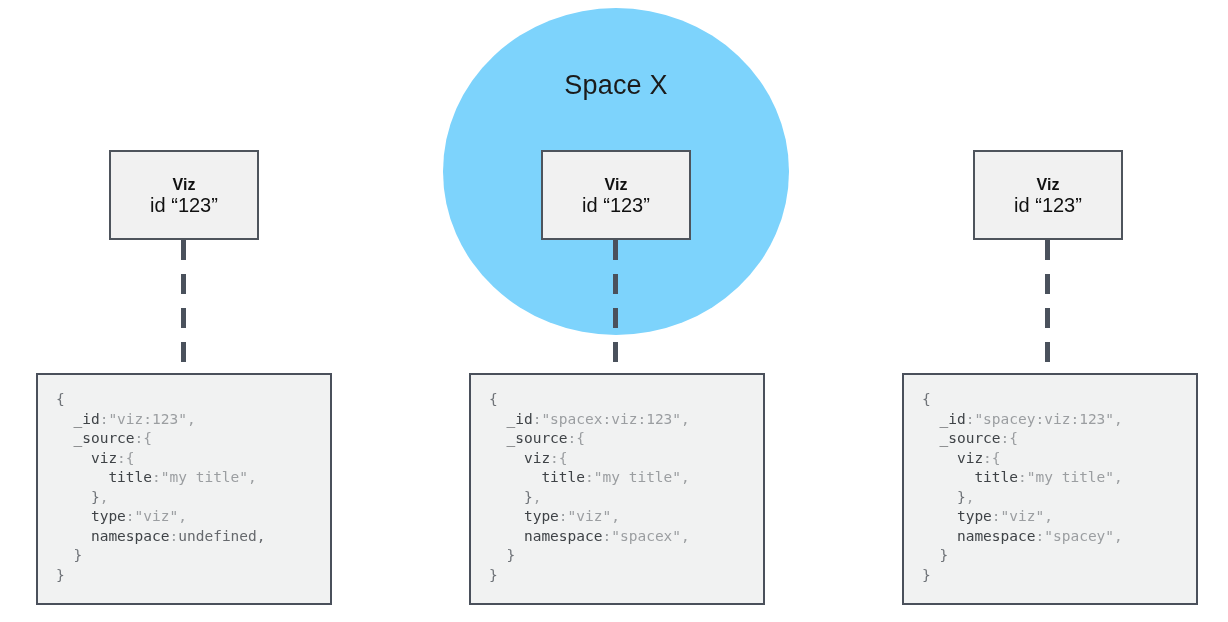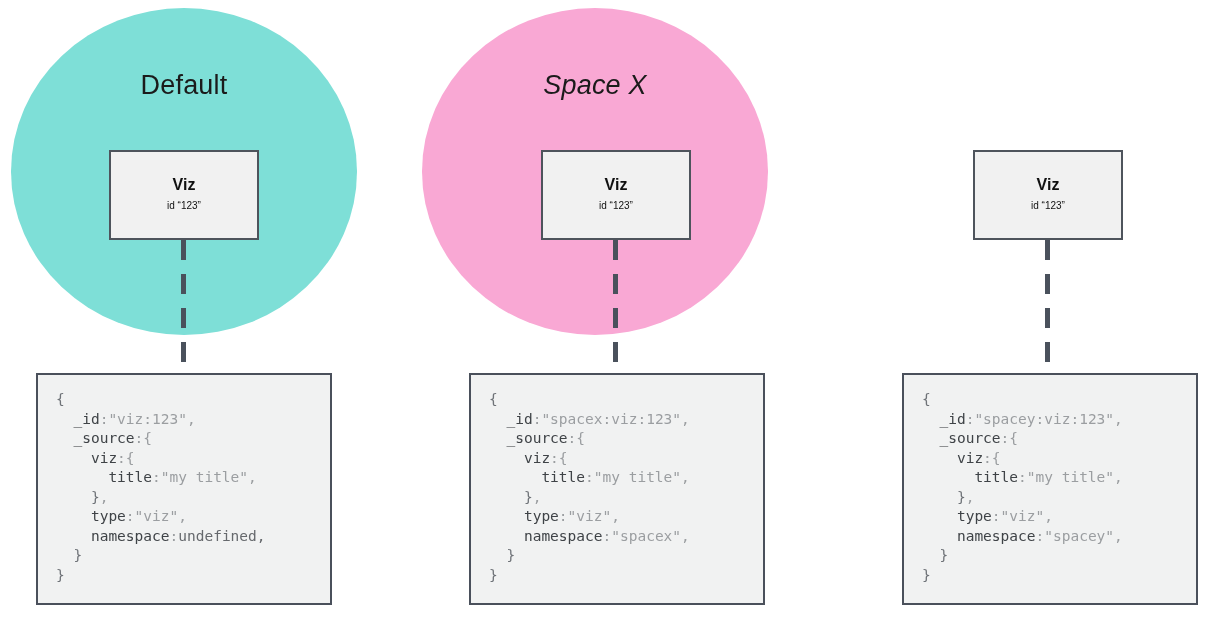--- a/index.html
+++ b/index.html
@@ -46,21 +46,21 @@
     justify-content: center;
     text-align: center;
   }
   .viz-title {
     font-size: 16px;
     font-weight: bold;
     color: #111111;
     line-height: 21px;
   }
   .viz-id {
-    font-size: 10px;
+    font-size: 20px;
     color: #111111;
     line-height: 21px;
   }
   .connector {
     position: absolute;
     top: 240px;
     width: 5px;
     height: 133px;
     background: repeating-linear-gradient(
       to bottom,
@@ -88,33 +88,30 @@
     line-height: 19.5px;
     white-space: pre;
   }
   .code-line { white-space: pre; }
 </style>
 </head>
 <body>
 
 <div class="canvas">
 
-  <div class="circle" style="left: 11px; background: rgb(126, 223, 215);">
-    <div class="circle-title">Default</div>
-  </div>
   <div class="viz-box" style="left:109px;">
     <div class="viz-title">Viz</div>
     <div class="viz-id">id “123”</div>
   </div>
   <div class="connector" style="left:181px;"></div>
   <div class="code-block" style="left:36px;">
     <pre><div class="code-line"><span style="color: rgb(111, 115, 120);">{</span></div><div class="code-line"><span style="color: rgb(63, 67, 71);">  _id</span><span style="color: rgb(155, 158, 161);">:</span><span style="color: rgb(155, 158, 161);">"viz:123"</span><span style="color: rgb(155, 158, 161);">,</span></div><div class="code-line"><span style="color: rgb(63, 67, 71);">  _source</span><span style="color: rgb(155, 158, 161);">:{</span></div><div class="code-line"><span style="color: rgb(63, 67, 71);">    viz</span><span style="color: rgb(155, 158, 161);">:{</span></div><div class="code-line"><span style="color: rgb(63, 67, 71);">      title</span><span style="color: rgb(155, 158, 161);">:</span><span style="color: rgb(155, 158, 161);">"my title"</span><span style="color: rgb(155, 158, 161);">,</span></div><div class="code-line"><span style="color: rgb(111, 115, 120);">    }</span><span style="color: rgb(155, 158, 161);">,</span></div><div class="code-line"><span style="color: rgb(63, 67, 71);">    type</span><span style="color: rgb(155, 158, 161);">:</span><span style="color: rgb(155, 158, 161);">"viz"</span><span style="color: rgb(155, 158, 161);">,</span></div><div class="code-line"><span style="color: rgb(63, 67, 71);">    namespace</span><span style="color: rgb(155, 158, 161);">:</span><span style="color: rgb(102, 105, 109);">undefined,</span></div><div class="code-line"><span style="color: rgb(111, 115, 120);">  }</span></div><div class="code-line"><span style="color: rgb(111, 115, 120);">}</span></div></pre>
   </div>
 
-  <div class="circle" style="left: 422px; background: #f9a8d4; font-style: italic;">
+  <div class="circle" style="left: 443px; background: #7dd3fc;">
     <div class="circle-title">Space X</div>
   </div>
   <div class="viz-box" style="left:541px;">
     <div class="viz-title">Viz</div>
     <div class="viz-id">id “123”</div>
   </div>
   <div class="connector" style="left:613px;"></div>
   <div class="code-block" style="left:469px;">
     <pre><div class="code-line"><span style="color: rgb(111, 115, 120);">{</span></div><div class="code-line"><span style="color: rgb(63, 67, 71);">  _id</span><span style="color: rgb(155, 158, 161);">:</span><span style="color: rgb(155, 158, 161);">"spacex:viz:123"</span><span style="color: rgb(155, 158, 161);">,</span></div><div class="code-line"><span style="color: rgb(63, 67, 71);">  _source</span><span style="color: rgb(155, 158, 161);">:{</span></div><div class="code-line"><span style="color: rgb(63, 67, 71);">    viz</span><span style="color: rgb(155, 158, 161);">:{</span></div><div class="code-line"><span style="color: rgb(63, 67, 71);">      title</span><span style="color: rgb(155, 158, 161);">:</span><span style="color: rgb(155, 158, 161);">"my title"</span><span style="color: rgb(155, 158, 161);">,</span></div><div class="code-line"><span style="color: rgb(111, 115, 120);">    }</span><span style="color: rgb(155, 158, 161);">,</span></div><div class="code-line"><span style="color: rgb(63, 67, 71);">    type</span><span style="color: rgb(155, 158, 161);">:</span><span style="color: rgb(155, 158, 161);">"viz"</span><span style="color: rgb(155, 158, 161);">,</span></div><div class="code-line"><span style="color: rgb(63, 67, 71);">    namespace</span><span style="color: rgb(155, 158, 161);">:</span><span style="color: rgb(155, 158, 161);">"spacex"</span><span style="color: rgb(155, 158, 161);">,</span></div><div class="code-line"><span style="color: rgb(111, 115, 120);">  }</span></div><div class="code-line"><span style="color: rgb(111, 115, 120);">}</span></div></pre>
   </div>

